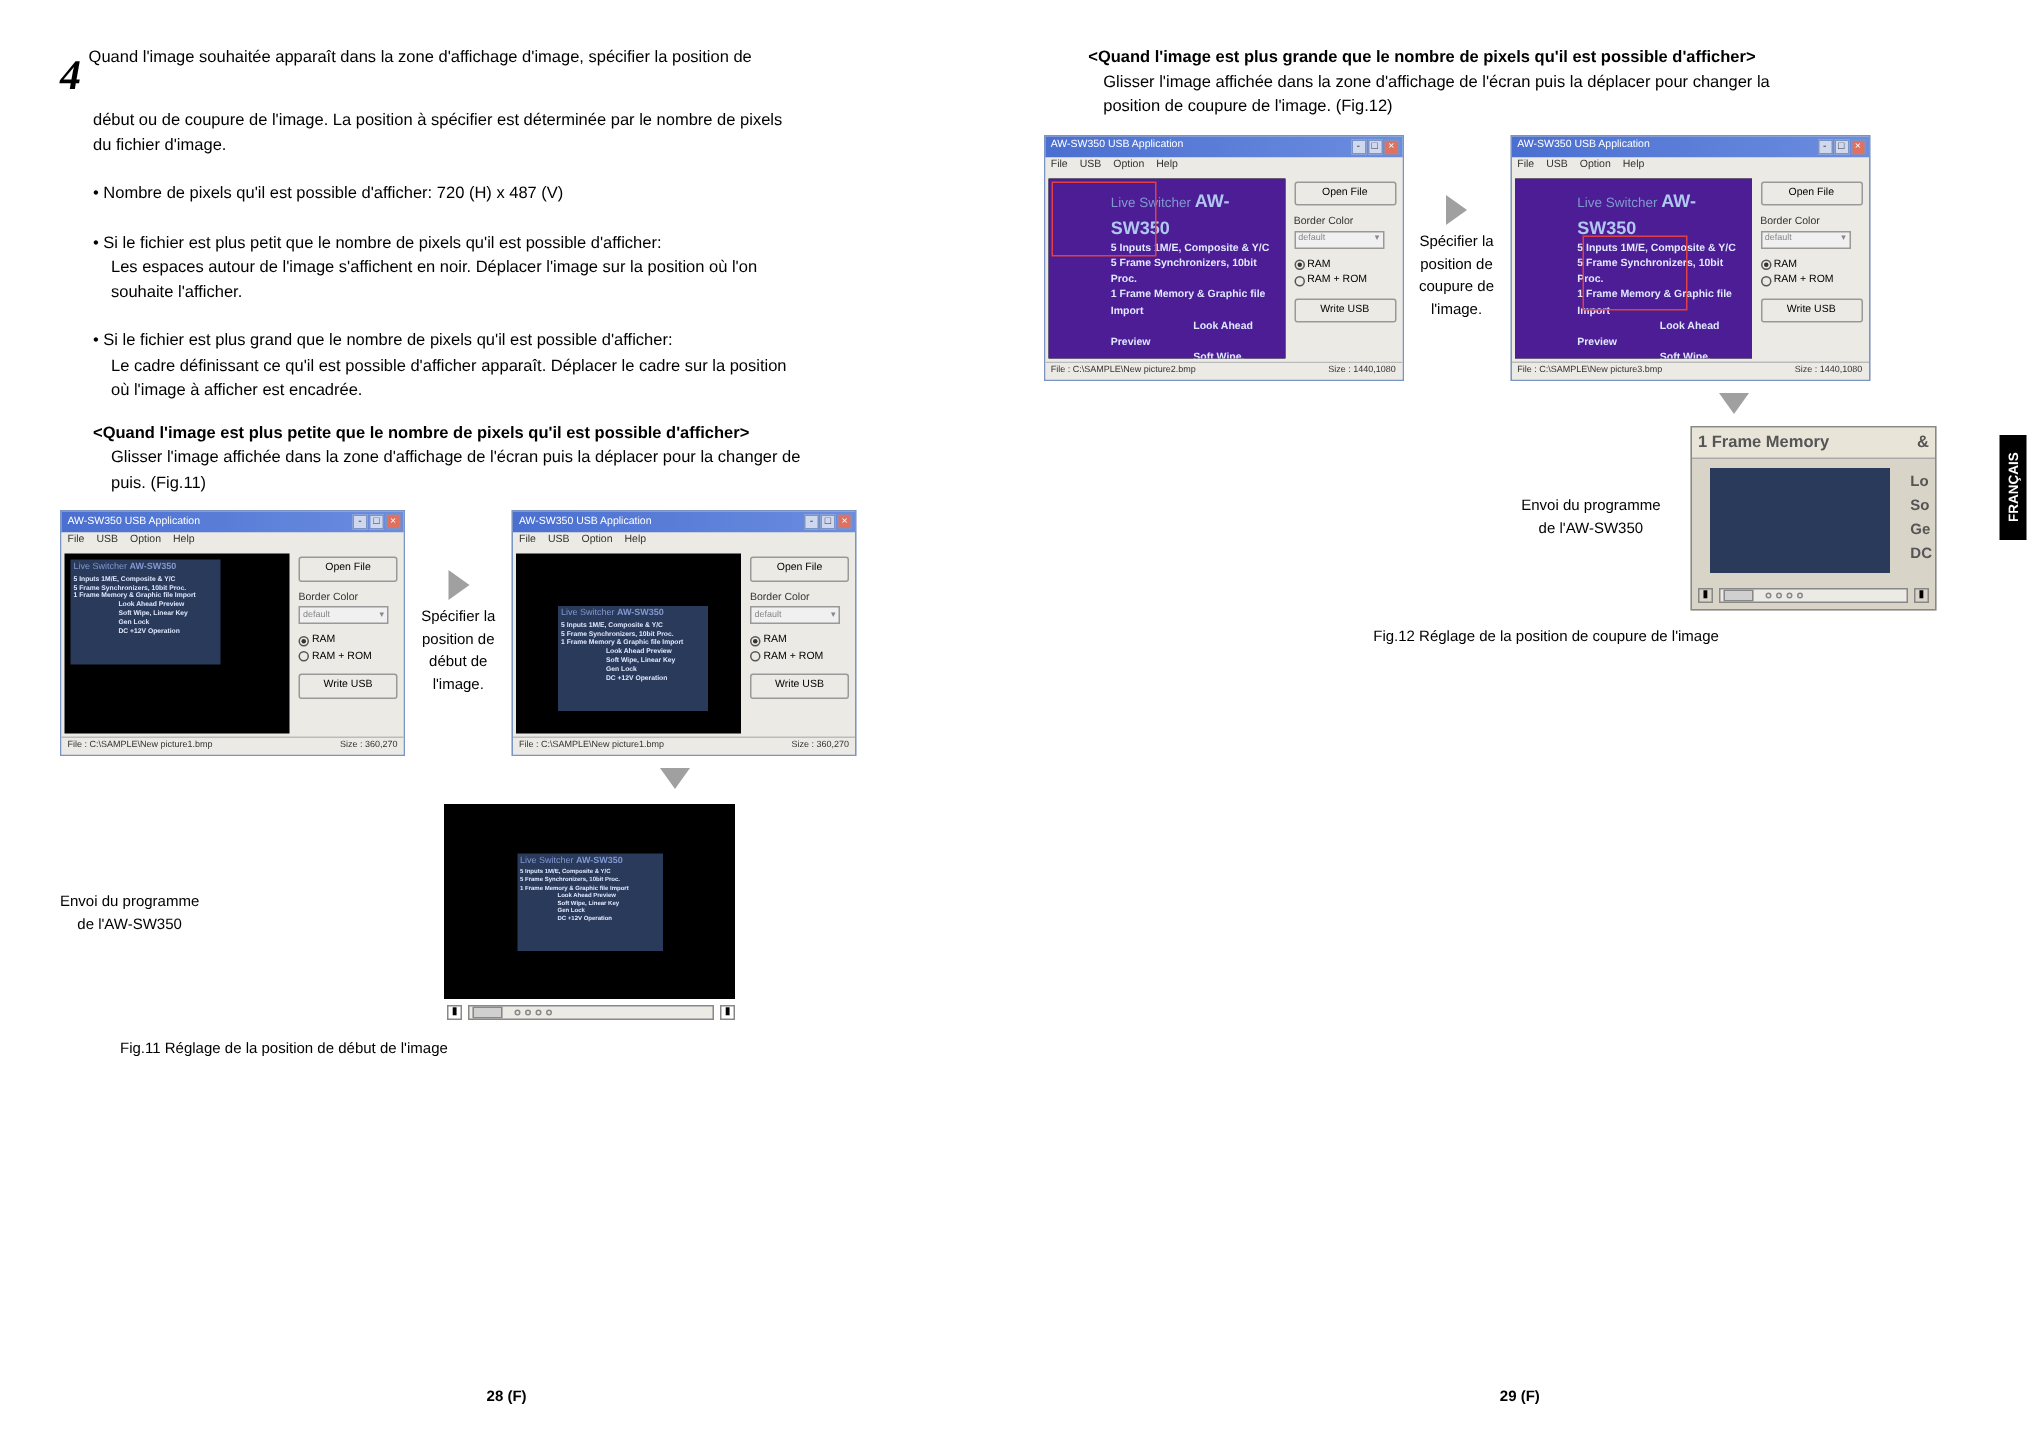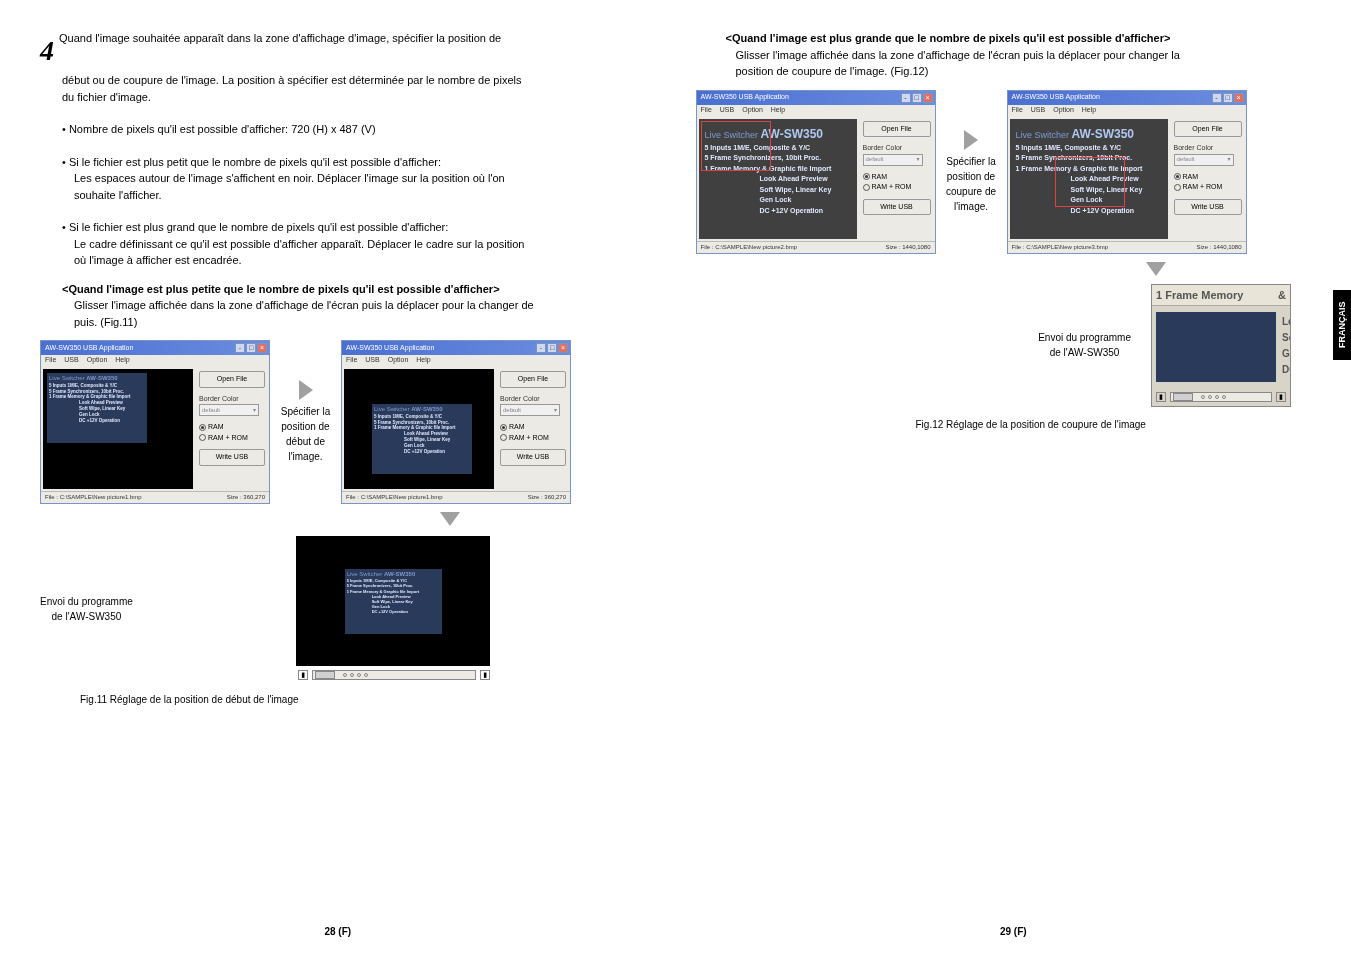--- a/index.html
+++ b/index.html
@@ -304,21 +304,21 @@
   .pagenum {
     position: absolute;
     bottom: 15px;
     left: 0;
     right: 0;
     text-align: center;
     font-size: 10px;
     font-weight: bold;
   }
   .frame-memory-crop {
-    width: 140px;
+    width: 164px;
     border: 1px solid #888;
     background: #d8d4c8;
     font-size: 8px;
     overflow: hidden;
   }
   .frame-memory-crop .hdr {
     font-weight: bold;
     font-size: 11px;
     color: #555;
     padding: 2px 4px;
@@ -351,21 +351,22 @@
     border: 1px solid #e04040;
   }
   .row-wrap {
     display: flex;
     align-items: center;
     gap: 8px;
   }
   .wide-preview .promo-big {
     position: absolute;
     inset: 0;
-    background: #404040;
+    background: #4c1d95;
+    padding-left: 36px;
   }
 </style>
 </head>
 <body>
 
 <div class="page">
   <div>
     <span class="big-4">4</span>
     <span class="step-text">Quand l'image souhaitée apparaît dans la zone d'affichage d'image, spécifier la position de</span>
     <div class="indent">début ou de coupure de l'image. La position à spécifier est déterminée par le nombre de pixels</div>

